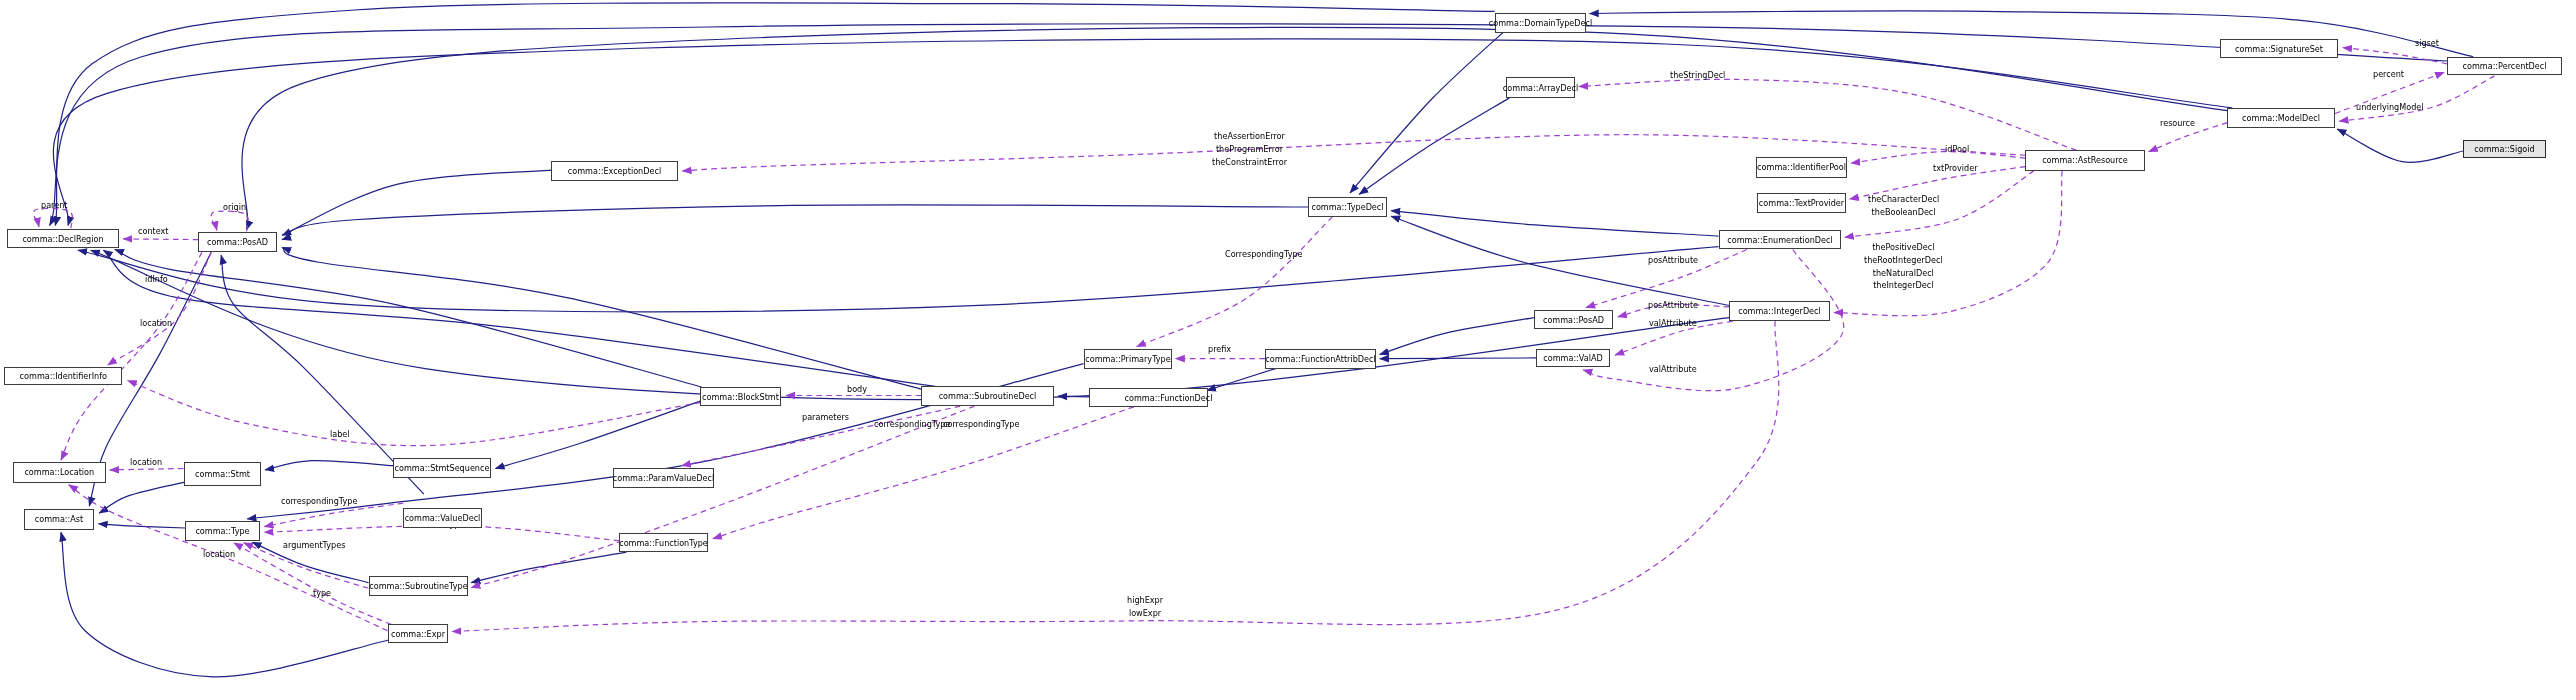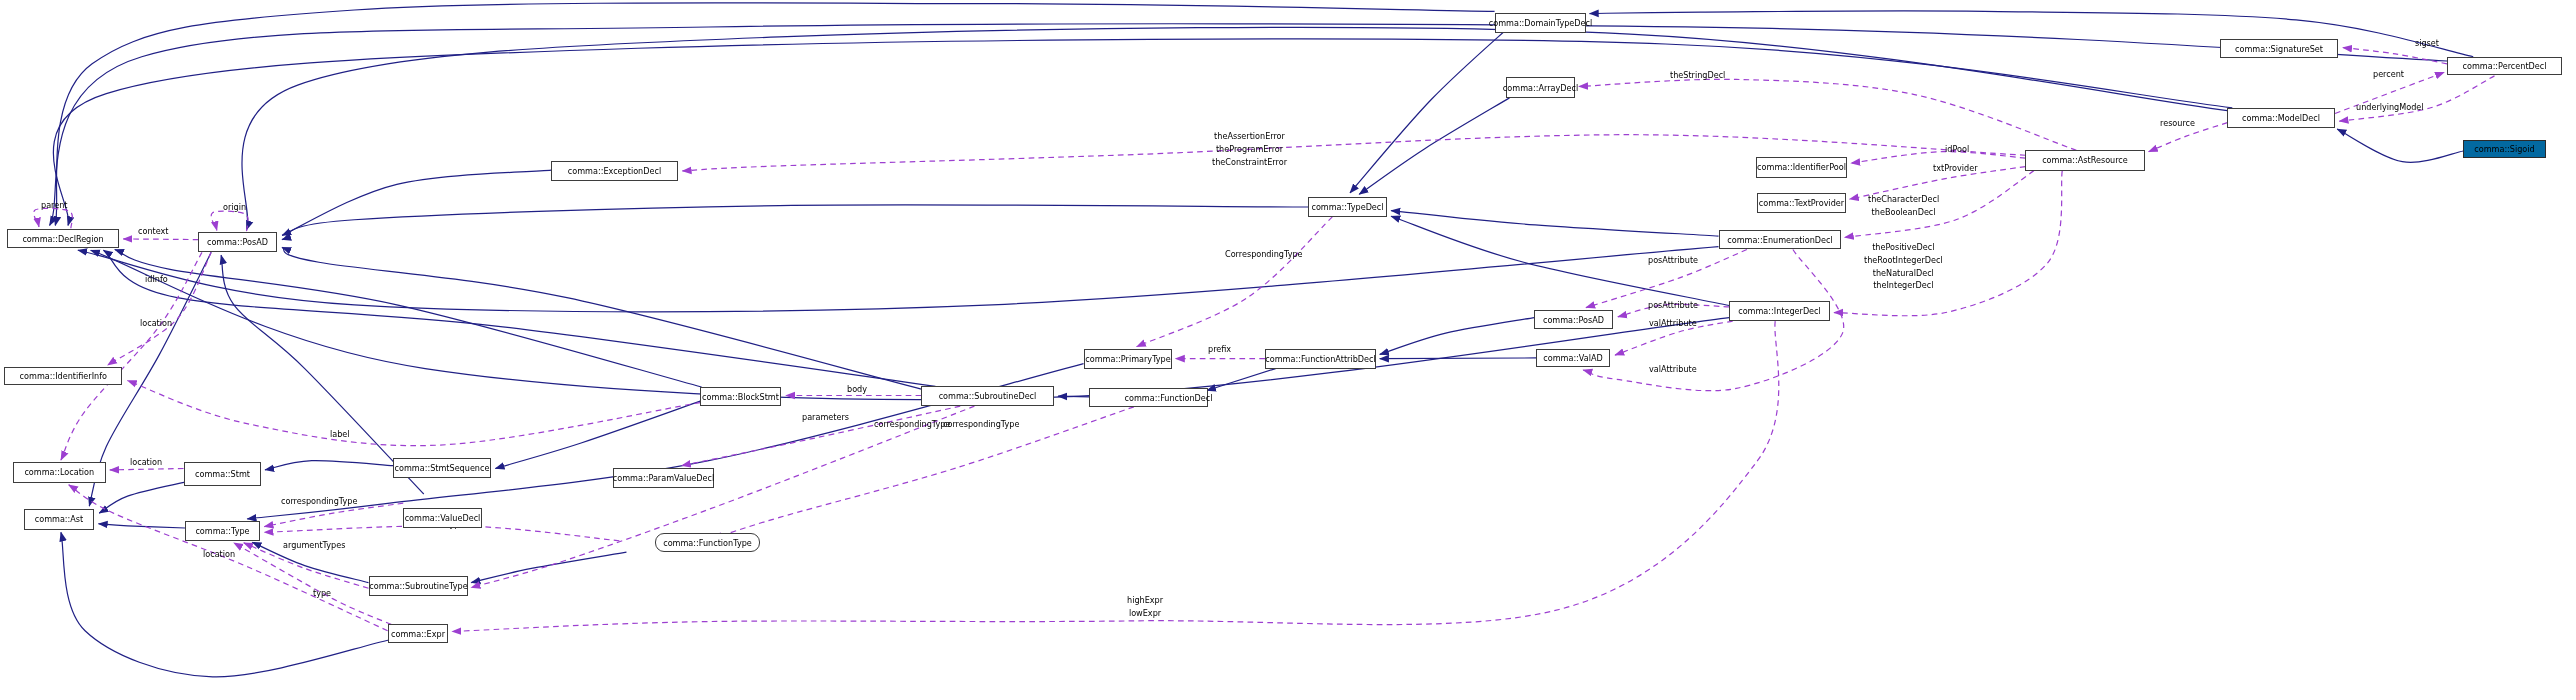--- a/index.html
+++ b/index.html
@@ -2,21 +2,21 @@
 <html style="font-size:11.3px"><head>
 <meta charset="utf-8">
 <style>
   html,body{margin:0;padding:0;background:#ffffff;}
   #stage{position:relative;width:2576px;height:701px;background:#ffffff;
          font-family:"DejaVu Sans","Liberation Sans",sans-serif;overflow:hidden;}
   #edge-layer{position:absolute;left:0;top:0;width:2576px;height:701px;}
   .node{position:absolute;box-sizing:border-box;display:flex;align-items:center;justify-content:center;
         background:#ffffff;border:1.1px solid #3d3d3d;color:#000;font-size:8.1px;white-space:nowrap;
         z-index:3;cursor:pointer;}
-  .node.current{background:#0369a1;border-color:#2b2b2b;cursor:default;text-align:right;}
+  .node.current{background:#e5e5e5;border-color:#2b2b2b;cursor:default;text-align:right;}
   .edge-label{position:absolute;color:#000;font-size:8.1px;line-height:12.8px;white-space:nowrap;
               z-index:2;text-align:center;}
 </style>
 </head>
 <body>
 
 <div id="stage">
   <svg id="edge-layer" xmlns="http://www.w3.org/2000/svg" viewBox="0 0 3635 989" width="2576" height="701">
     <defs>
       <marker id="arrow-inherit" viewBox="0 0 13 10" markerUnits="userSpaceOnUse" markerWidth="14" markerHeight="12" refX="12" refY="5" orient="auto">
@@ -222,17 +222,17 @@
     <div class="node" style="left: 700px; top: 387px; width: 81px; height: 19px;">comma::BlockStmt</div>
     <div class="node" style="left: 921px; top: 386px; width: 133px; height: 20px;">comma::SubroutineDecl</div>
     <div class="node" style="left: 1089px; top: 388px; width: 119px; height: 19px; padding-left: 40px;">comma::FunctionDecl</div>
     <div class="node" style="left: 393px; top: 458px; width: 98px; height: 20px;">comma::StmtSequence</div>
     <div class="node" style="left: 12.8px; top: 462px; width: 93px; height: 20.6px;">comma::Location</div>
     <div class="node" style="left: 184px; top: 462px; width: 77px; height: 24px;">comma::Stmt</div>
     <div class="node" style="left: 613px; top: 468px; width: 101px; height: 20px;">comma::ParamValueDecl</div>
     <div class="node" style="left: 403px; top: 494px; width: 79px; height: 20px; margin-top: 14px;">comma::ValueDecl</div>
     <div class="node" style="left: 24px; top: 509px; width: 70px; height: 20.6px;">comma::Ast</div>
     <div class="node" style="left: 185px; top: 521px; width: 75px; height: 20px;">comma::Type</div>
-    <div class="node" style="left: 655px; top: 533px; width: 105px; height: 19px; border-radius: 9px;">comma::FunctionType</div>
+    <div class="node" style="left: 619px; top: 533px; width: 89px; height: 19px;">comma::FunctionType</div>
     <div class="node" style="left: 369px; top: 576px; width: 99px; height: 20px;">comma::SubroutineType</div>
     <div class="node" style="left: 388px; top: 624px; width: 60px; height: 19px;">comma::Expr</div>
   </div>
 
 
 </body></html>

